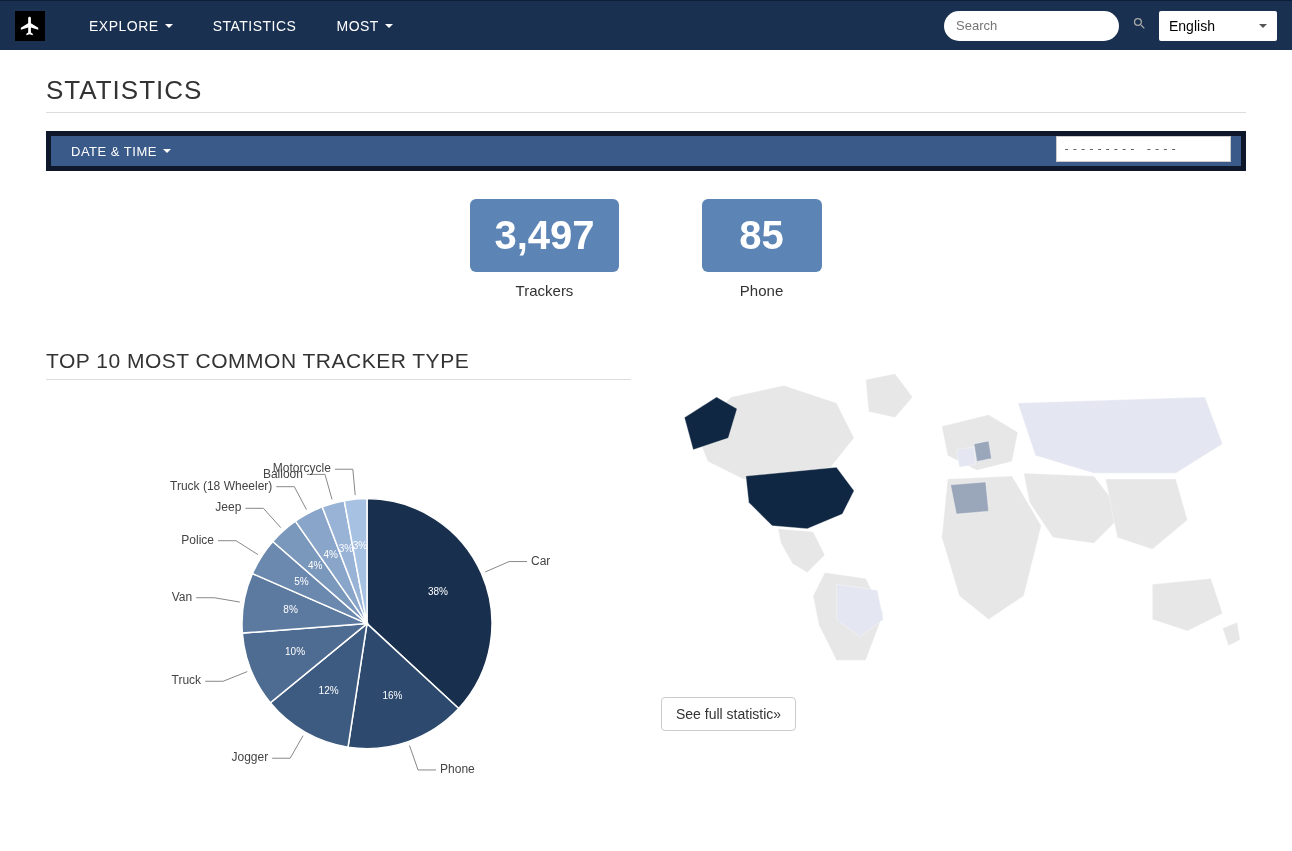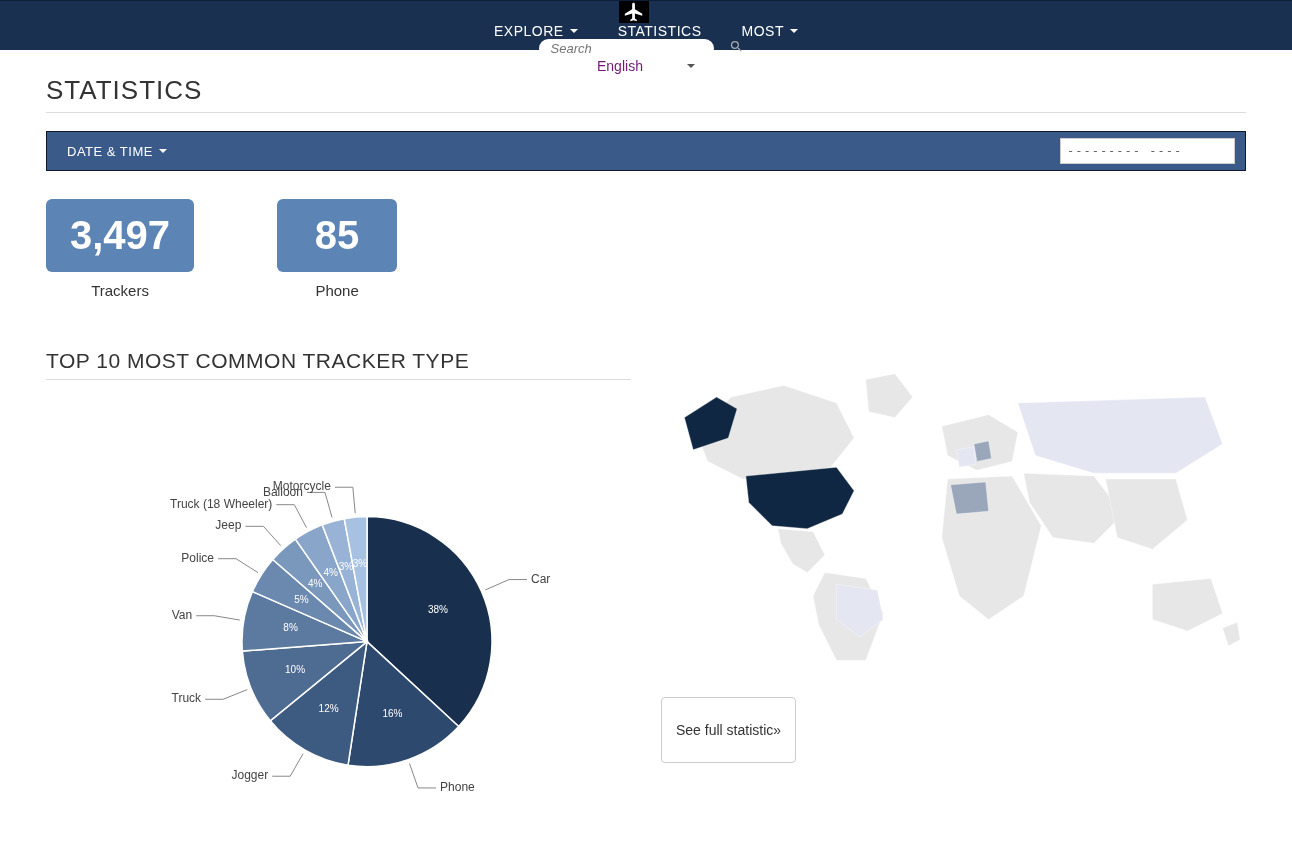--- a/index.html
+++ b/index.html
@@ -6,21 +6,20 @@
   body { font-family: Arial, Helvetica, sans-serif; background: #fff; color: #333; }
   
   
   .navbar {
     background: #1a3050;
     height: 50px;
     display: flex;
     align-items: center;
     padding: 0 15px;
     border-top: 1px solid #0d1f38;
-    flex-direction: column;
   }
   .navbar-logo {
     width: 30px; height: 30px;
     background: #000;
     position: relative;
     margin-right: 24px;
     display:flex; align-items:center; justify-content:center;
   }
   .navbar-logo svg { width: 22px; height: 22px; }
   .nav-links { display: flex; align-items: center; }
@@ -41,102 +40,101 @@
     border-radius: 18px;
     height: 30px;
     width: 175px;
     display: flex;
     align-items: center;
     padding: 0 12px;
     margin-right: 40px;
   }
   .search-wrap input {
     border: none; outline: none; flex: 1;
-    font-style: italic; font-size: 13px; color: #ec4899;
+    font-size: 13px; color: #ec4899;
     background: transparent;
   }
   .search-icon { color: #aaa; }
   .lang-select {
     background: #fff; border-radius: 2px;
     height: 30px; width: 118px;
     display: flex; align-items: center; justify-content: space-between;
-    padding: 0 10px; font-size: 14px; color: #701a75; cursor: pointer;
+    padding: 0 10px; font-size: 14px; color: #000000; cursor: pointer;
   }
 
   
   .container { max-width: 1200px; margin: 0 auto; padding: 25px 0 40px; }
   .page-title {
     font-size: 26px; font-weight: 400; letter-spacing: 1px;
     color: #333; padding-bottom: 6px; border-bottom: 1px solid #ddd;
     margin-bottom: 18px;
   }
 
   
   .date-bar {
     background: #3a5a8a;
     height: 40px;
-    display: flex; align-items: center; justify-content: space-between;
+    display: flex; justify-content: space-between;
     padding: 0 10px;
-    border: 1px solid #0f172a;
+    border: 5px solid #0f172a;
     margin-bottom: 28px;
   }
   .date-btn {
     color: #fff; font-size: 13px; letter-spacing: 0.5px;
     display: flex; align-items: center; gap: 6px; cursor: pointer;
     padding: 6px 10px;
   }
   .date-input {
     background: #fff; border: 1px solid #ccc;
     height: 26px; width: 175px;
     font-family: monospace; font-size: 12px; color: #666;
     padding: 0 6px; letter-spacing: 1px;
     display:flex; align-items:center;
   }
 
   
-  .counters { display: flex; gap: 83px; margin-bottom: 50px; }
+  .counters { display: flex; justify-content: center; gap: 83px; margin-bottom: 50px; }
   .counter { text-align: center; }
   .counter-box {
     background: #5c84b5;
     border-radius: 6px;
     padding: 14px 24px;
     color: #fff;
     font-size: 40px;
     font-weight: 700;
     min-width: 120px;
     display:inline-block;
   }
   .counter-label { margin-top: 10px; font-size: 15px; color: #333; }
 
   
   .columns { display: flex; gap: 30px; }
   .col { flex: 1; }
   .section-title {
     font-size: 21px; font-weight: 400; letter-spacing: 0.5px;
     color: #333; padding-bottom: 6px; border-bottom: 1px solid #ddd;
-    margin-bottom: 18px;
   }
 
   .pie-wrap { position: relative; height: 420px; }
   .pie-svg { position: absolute; left: 50%; top: 50%; transform: translate(-50%, -50%); }
   .pie-line { stroke: #888; stroke-width: 1; fill: none; }
   .pie-pct {
     font-size: 10px; fill: #fff; text-anchor: middle; dominant-baseline: middle;
   }
 
   .map-wrap { height: 330px; display:flex; align-items:center; justify-content:center; margin-bottom:18px; }
   .map-svg { width: 100%; max-width: 585px; }
   .land { fill: #e7e7e7; stroke: #fff; stroke-width: 0.6; }
   .land.hl-1 { fill: #0f2742; }
   .land.hl-2 { fill: #9aa6ba; }
   .land.hl-3 { fill: #e4e6f2; }
 
   .see-full {
     display: inline-block; border: 1px solid #ccc; border-radius: 4px;
-    background: #fff; padding: 24px 14px; font-size: 14px; color: #333;
+    background: #fff; padding: 8px 14px; font-size: 14px; color: #333;
     cursor: pointer;
   }
 </style>
 </head>
 <body>
 
 <nav class="navbar">
   <div class="navbar-logo">
     <svg viewBox="0 0 24 24">
         <path fill="#fff" d="M21 16v-2l-8-5V3.5c0-.83-.67-1.5-1.5-1.5S10 2.67 10 3.5V9l-8 5v2l8-2.5V19l-2 1.5V22l3.5-1 3.5 1v-1.5L13 19v-5.5l8 2.5z"></path>

